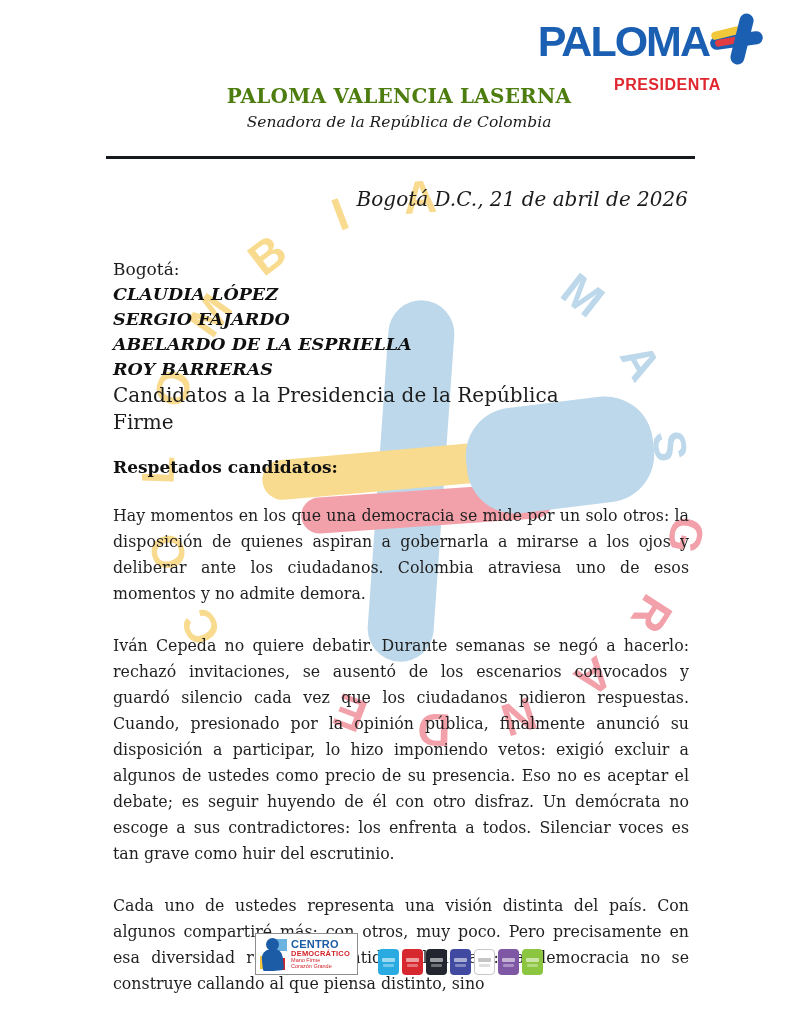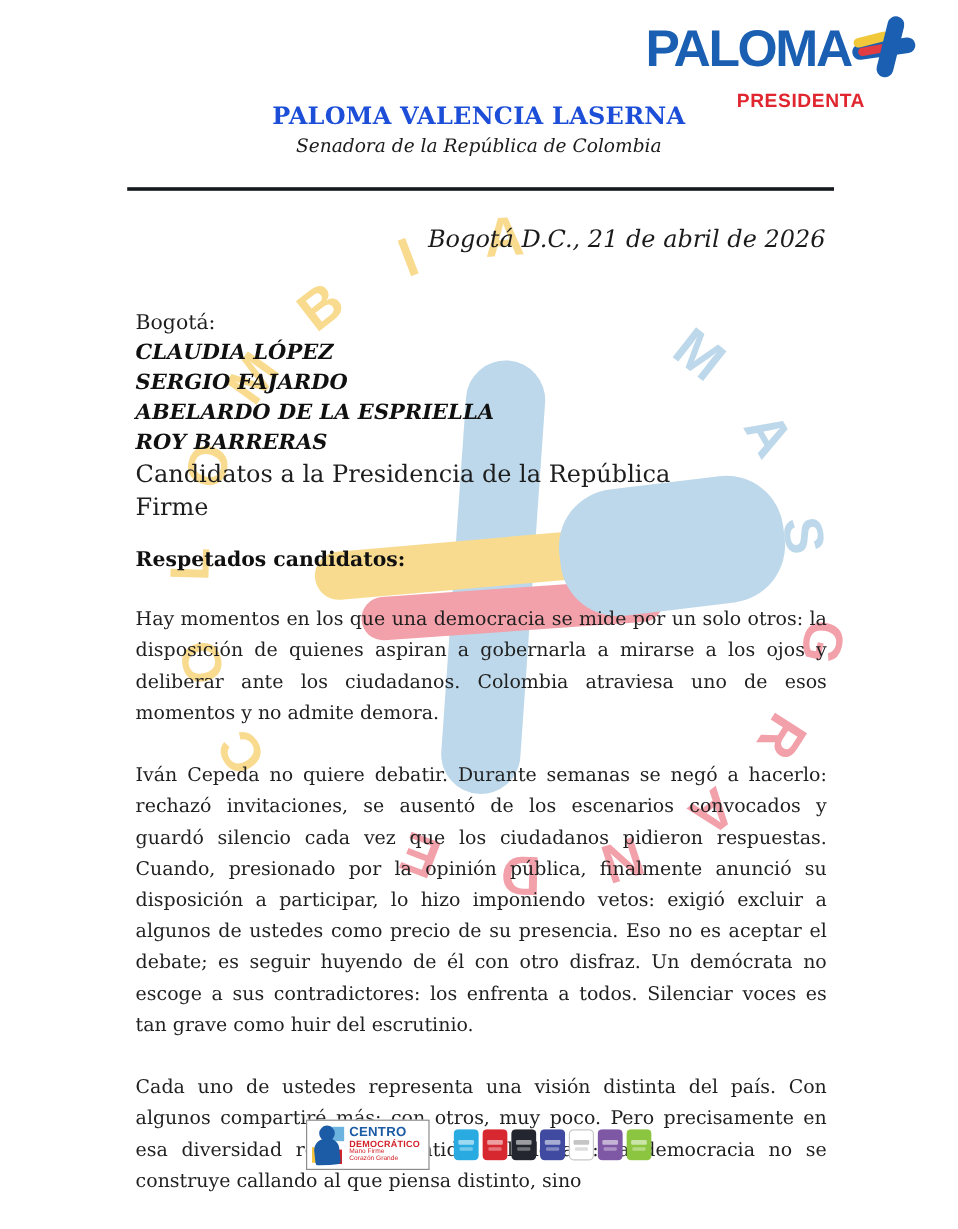--- a/index.html
+++ b/index.html
@@ -34,21 +34,21 @@
   .lp-h  { left:2px;  top:22px; width:53px; height:13px; border-radius:7px; background:var(--logo-blue); transform:rotate(-8deg); }
   .lp-y  { left:3px;  top:17px; width:30px; height:8px;  border-radius:4px; background:#f2c83b; transform:rotate(-14deg); }
   .lp-r  { left:7px;  top:26px; width:26px; height:7px;  border-radius:4px; background:#e23c42; transform:rotate(-10deg); }
   .lp-v  { left:27px; top:1px;  width:14px; height:52px; border-radius:7px; background:var(--logo-blue); transform:rotate(14deg); }
   .logo-sub{
     margin:2px 0 0 33px; font-family:"Liberation Sans", sans-serif;
     font-weight:800; font-size:16px; letter-spacing:.5px; color:var(--logo-red);
   }
 
   .sender{ position:absolute; top:84px; left:0; width:100%; text-align:center; z-index:1; }
-  .sender-name{ font-size:20px; font-weight:bold; letter-spacing:.2px; color:#1d4ed8; }
+  .sender-name{ font-size:20px; font-weight:bold; letter-spacing:.2px; color:#4d7c0f; }
   .sender-role{ margin-top:5px; font-size:15.5px; font-style:italic; color:#1b1b1b; }
   .rule{ position:absolute; top:156px; left:106px; width:589px; height:2.5px; background:#15181d; z-index:1; }
 
   .date-line{
     position:absolute; top:187px; right:110px; z-index:1;
     font-size:20px; font-style:italic; color:#1b1b1b;
   }
 
   
   .letter-body{ position:absolute; top:256px; left:113px; width:576px; z-index:1; }
@@ -57,21 +57,21 @@
   .recipient-role, .recipient-city{ font-size:20px; line-height:27px; }
   .greeting{ margin-top:21px; font-size:17px; font-weight:bold; color:#101010; }
   .para{
     margin-top:26px; font-size:15.8px; line-height:26px;
     text-align:justify; color:#1f1f1f;
   }
 
   
   .footer{
     position:absolute; top:933px; left:0; width:100%; z-index:1;
-    display:flex; justify-content:center; align-items:center; gap:20px;
+    display:flex; justify-content:center; align-items:flex-end; gap:20px;
   }
   .cd-box{
     display:flex; align-items:center; gap:4px; background:#fff;
     border:1px solid #8d8d8d; padding:3px 7px 3px 3px; height:42px;
   }
   .cd-figure{ position:relative; width:28px; height:34px; overflow:hidden; }
   .cd-figure i{ position:absolute; display:block; }
   .cd-bg-b{ right:0;  top:2px;    width:12px; height:12px; background:#6db3e0; }
   .cd-bg-y{ left:1px; bottom:2px; width:11px; height:13px; background:#f4c53d; }
   .cd-bg-r{ right:2px;bottom:1px; width:12px; height:12px; background:#d2232a; }

